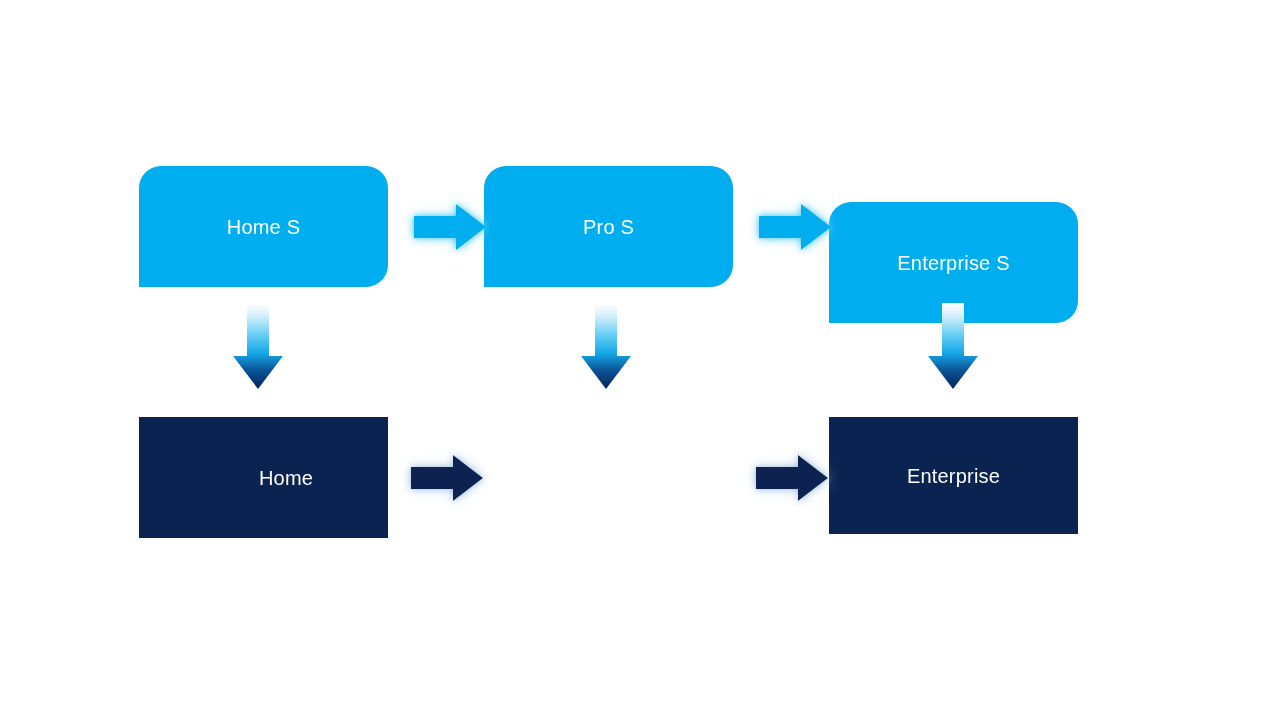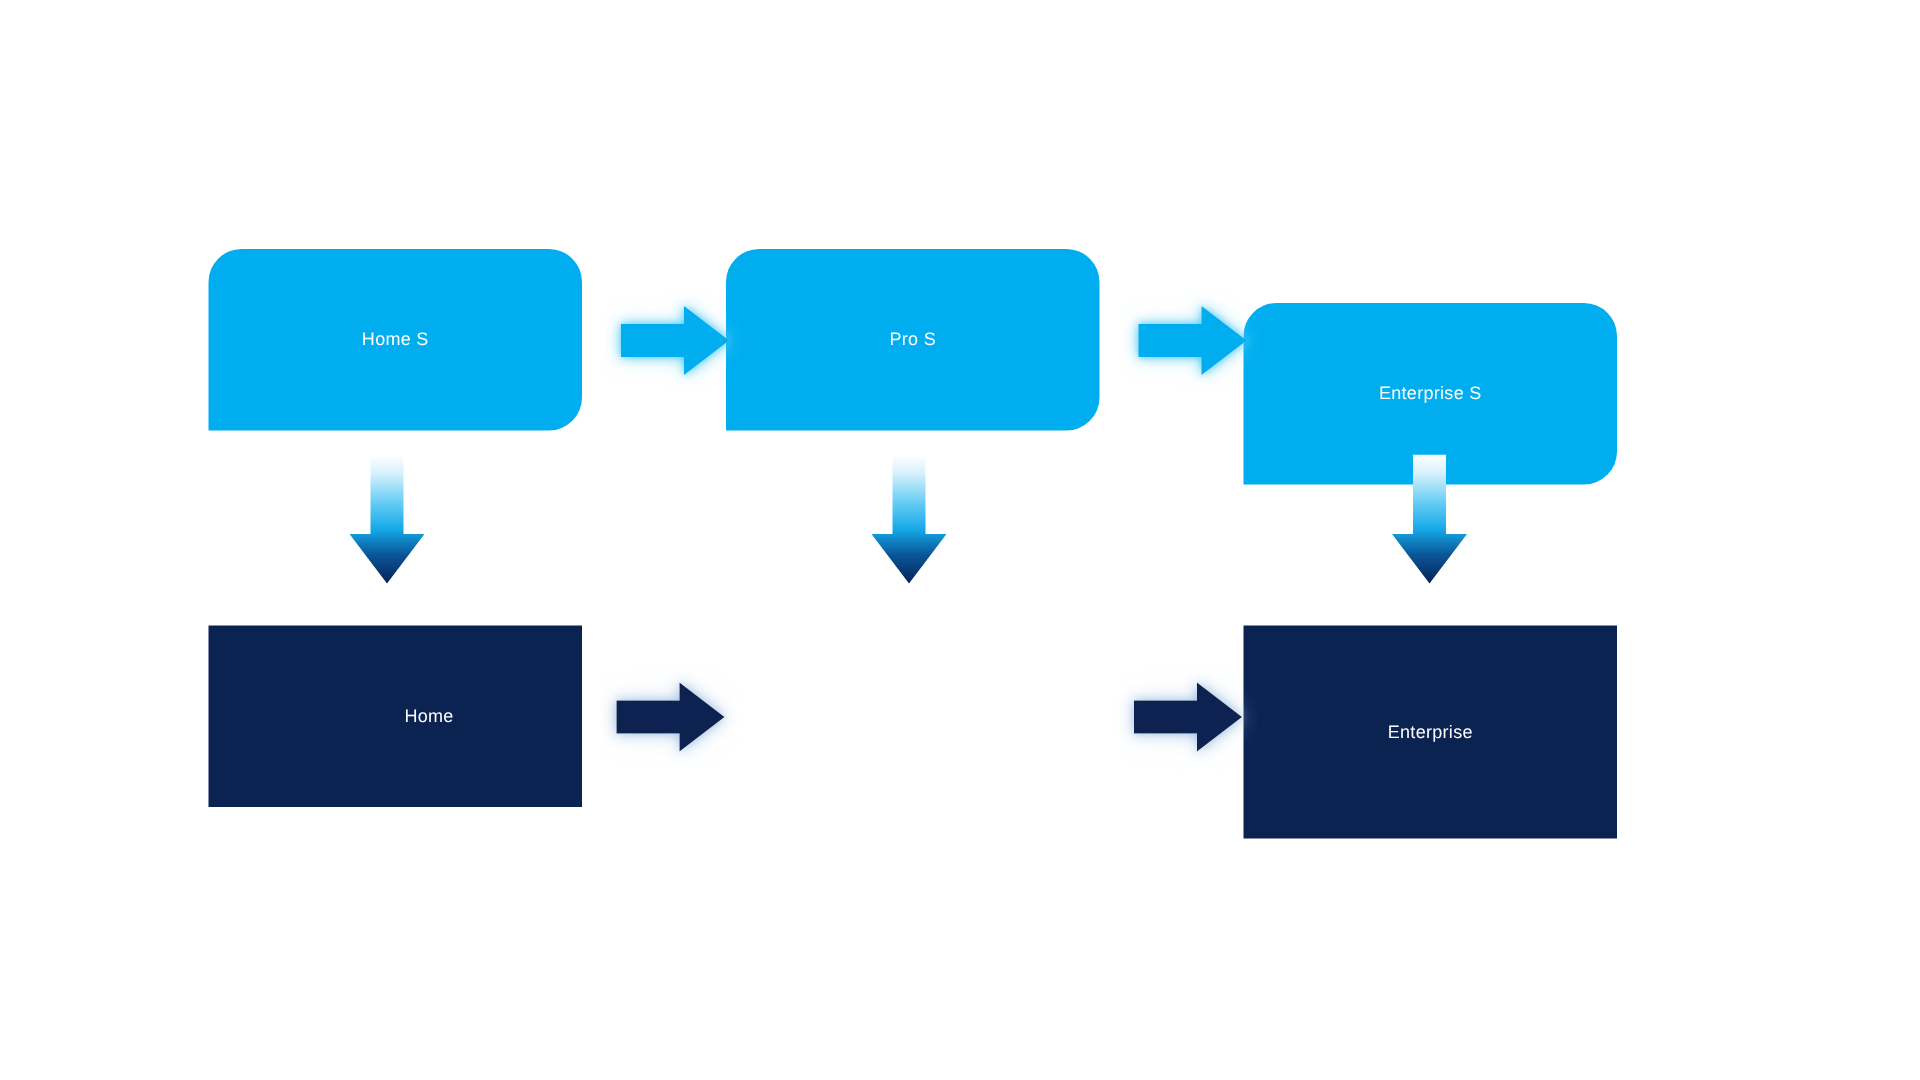--- a/index.html
+++ b/index.html
@@ -25,21 +25,21 @@
   }
 
   
   .node {
     position: absolute;
     display: flex;
     align-items: center;
     justify-content: center;
     box-sizing: border-box;
     color: #ffffff;
-    font-size: 12px;
+    font-size: 20px;
     font-weight: 400;
     letter-spacing: 0.2px;
     line-height: 1.2;
     text-align: center;
     user-select: none;
   }
 
   
   .node--service {
     background: #00AEEF;
@@ -77,21 +77,21 @@
 
   <div class="node node--service" style="left:829px; top:166px; width:249px; height:121px;margin-top:36px;">
     <span>Enterprise S</span>
   </div>
 
   <div class="node node--tier" style="left:139px; top:417px; width:249px; height:121px;padding-left:45px;">
     <span>Home</span>
   </div>
 
 
-  <div class="node node--tier" style="left:829px; top:417px; width:249px; height:142px;">
+  <div class="node node--tier" style="left:829px; top:417px; width:249px; height:117px;">
     <span>Enterprise</span>
   </div>
 
   <svg width="0" height="0" style="position:absolute;left:-9999px;top:-9999px;" aria-hidden="true">
     <defs>
       <filter id="glowBlue" x="-60%" y="-60%" width="220%" height="220%">
         <feDropShadow dx="0" dy="0" stdDeviation="3.2" flood-color="#38C6F4" flood-opacity="0.95"></feDropShadow>
         <feDropShadow dx="0" dy="0" stdDeviation="6" flood-color="#7FDBF8" flood-opacity="0.55"></feDropShadow>
       </filter>
 

